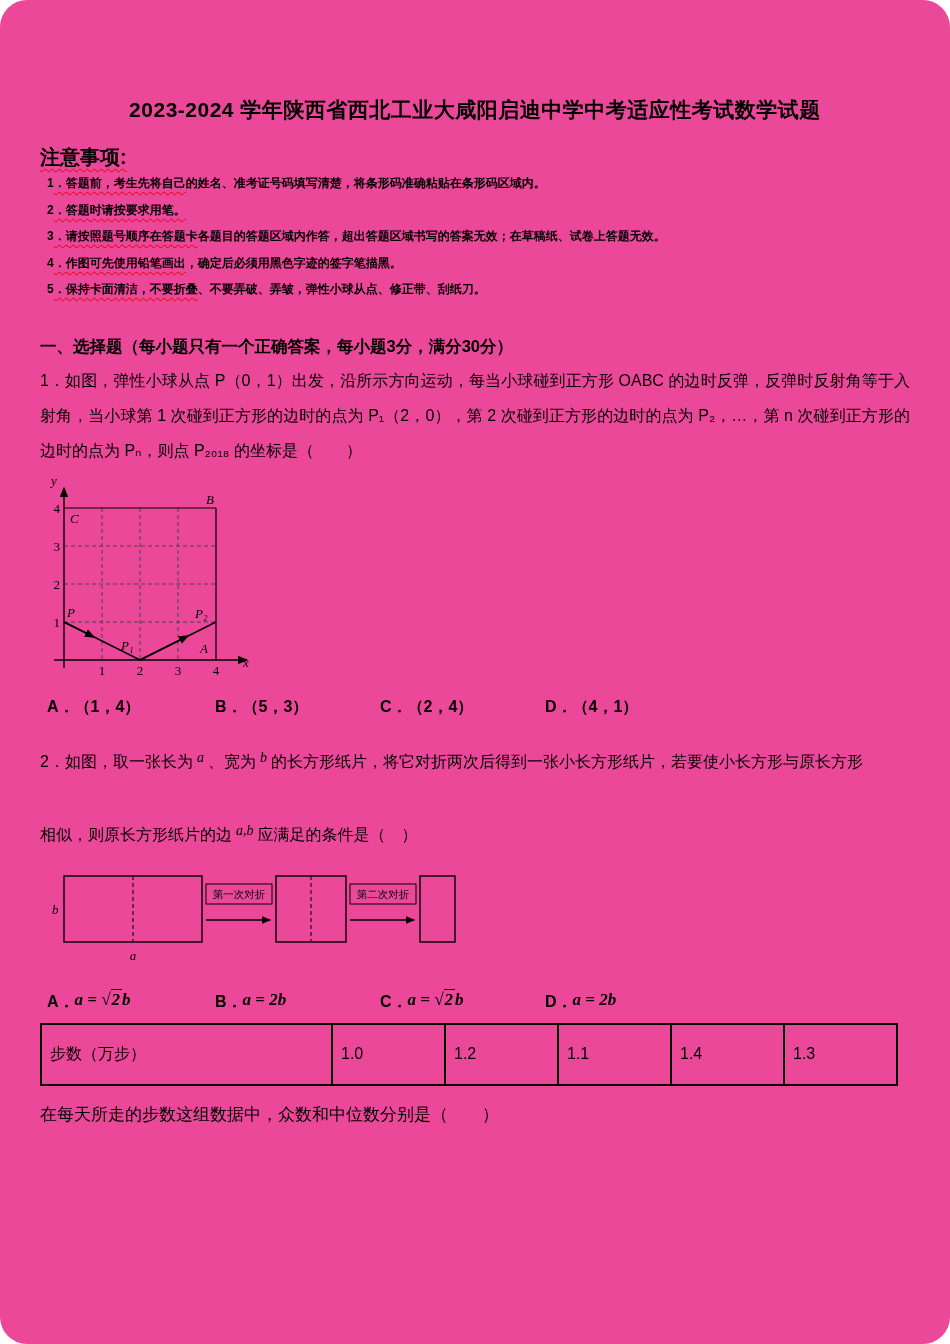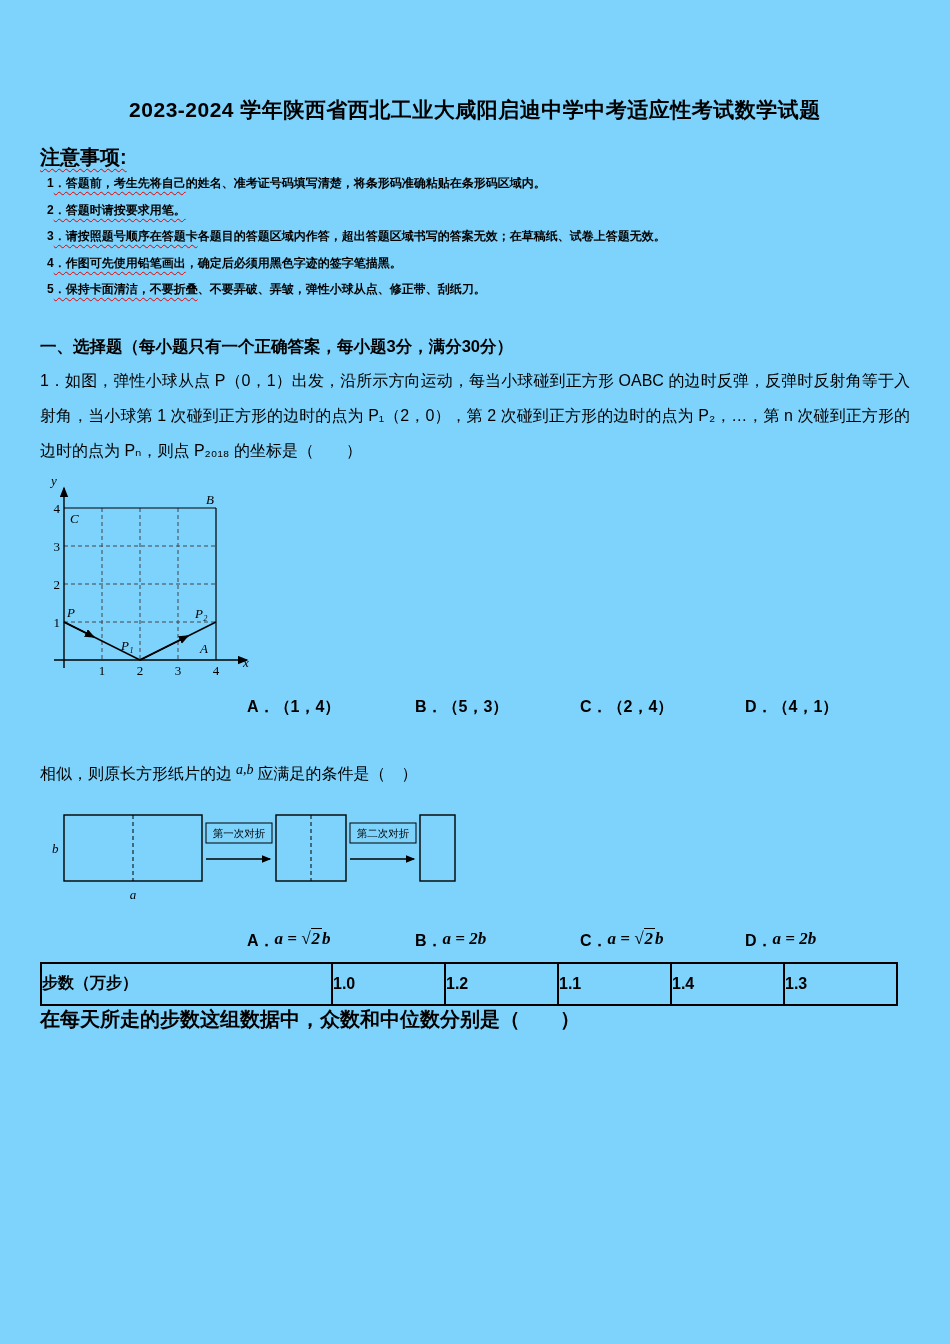--- a/index.html
+++ b/index.html
@@ -4,63 +4,63 @@
 <style>
   * { margin:0; padding:0; box-sizing:border-box; }
   html,body { background:#ffffff; }
   body {
     width:950px; height:1344px;
     font-family:"Liberation Sans","DejaVu Sans",sans-serif;
     color:#000;
   }
   .page {
     position:relative; width:950px; height:1344px;
-    padding:96px 40px 0 40px; overflow:hidden; background:#7dd3fc;
+    padding:96px 40px 0 40px; overflow:hidden; background:#ec4899;border-radius:27px;
   }
   .title {
     text-align:center; font-size:21px; font-weight:bold;
     letter-spacing:0.5px; margin-bottom:20px;
   }
   .notice-heading { font-size:20px; font-weight:700; line-height:26px; }
   .notice-item { font-size:12px; font-weight:600; line-height:26.5px; padding-left:7px; }
   .squiggle {
     text-decoration: underline;
     text-decoration-style: wavy;
     text-decoration-color:#e60000;
     text-decoration-thickness:1px;
     text-underline-offset:4px;
   }
   .section-heading { font-size:16.5px; font-weight:700; margin-top:30px; line-height:26px; }
   .question { font-size:16px; font-weight:400; line-height:35px; text-align:justify; }
   .q1-text { margin-top:4px; }
   .figure1 { margin:2px 0 0 2px; }
-  .options-row { display:flex; font-size:16px; font-weight:600; margin-top:8px; padding-left:7px;justify-content:flex-end; }
+  .options-row { display:flex; font-size:16px; font-weight:600; margin-top:8px; padding-left:7px; }
   .options-row .opt { width:165px; }
   .options-row .opt:first-child { width:168px; }
   .q2-line1 { margin-top:22px; }
   .q2-line2 { margin-top:34px; }
   .var {
     font-style:italic; font-family:"Liberation Serif","DejaVu Serif",serif;
     font-size:14px; vertical-align:5px; margin:0 4px;
   }
   .figure2 { margin:16px 0 0 8px; }
   .math {
     font-style:italic; font-family:"Liberation Serif","DejaVu Serif",serif;
     font-size:17px; vertical-align:2px;
   }
   .rad .radicand { border-top:1.3px solid #000; padding:0 2px 0 1px; }
   .q3-text { margin-top:30px; }
   table.stats { border-collapse:collapse; width:856px; margin-top:10px; table-layout:fixed; }
   table.stats td {
-    border:2px solid #000; height:42px; font-size:16px; font-weight:700;
-    padding-left:0; vertical-align:middle;
+    border:2px solid #000; height:61px; font-size:16px; font-weight:400;
+    padding-left:8px; vertical-align:middle;
   }
   td.c0 { width:291px; }
   td.cv { width:113px; }
-  .footer-line { font-size:20px; font-weight:700; line-height:26px; }
+  .footer-line { font-size:17px; font-weight:400; margin-top:16px; line-height:26px; }
   svg text { font-family:"Liberation Serif","DejaVu Serif",serif; }
   .fig-cjk { font-family:"Liberation Sans","DejaVu Sans",sans-serif !important; }
 </style>
 </head>
 <body>
 
 <div class="page">
 
   <h1 class="title">2023-2024 学年陕西省西北工业大咸阳启迪中学中考适应性考试数学试题</h1>
 
@@ -130,20 +130,21 @@
     </svg>
   </div>
 
   <div class="options-row">
     <span class="opt">A．（1，4）</span>
     <span class="opt">B．（5，3）</span>
     <span class="opt">C．（2，4）</span>
     <span class="opt">D．（4，1）</span>
   </div>
 
+  <p class="question q2-line1"><span>2．如图，取一张长为</span><span class="var">a</span><span>、宽为</span><span class="var">b</span><span>的长方形纸片，将它对折两次后得到一张小长方形纸片，若要使小长方形与原长方形</span></p>
   <p class="question q2-line2"><span>相似，则原长方形纸片的边</span><span class="var">a,b</span><span>应满足的条件是（　）</span></p>
 
   <div class="figure2">
     <svg width="430" height="98" viewBox="0 0 430 98">
       <defs>
         <marker id="arr2" markerWidth="9" markerHeight="8" refX="6.5" refY="3" orient="auto">
           <path d="M0,0 L7.5,3 L0,6 z" fill="#000"></path>
         </marker>
       </defs>
 

